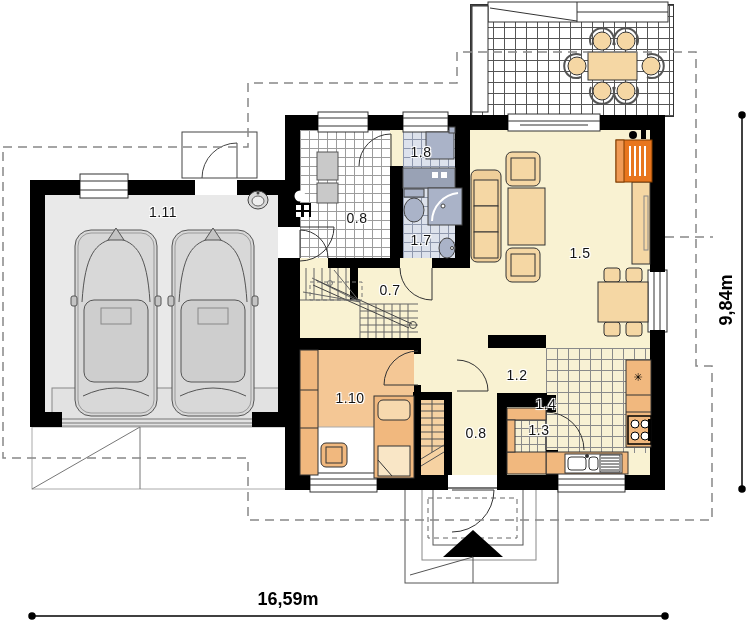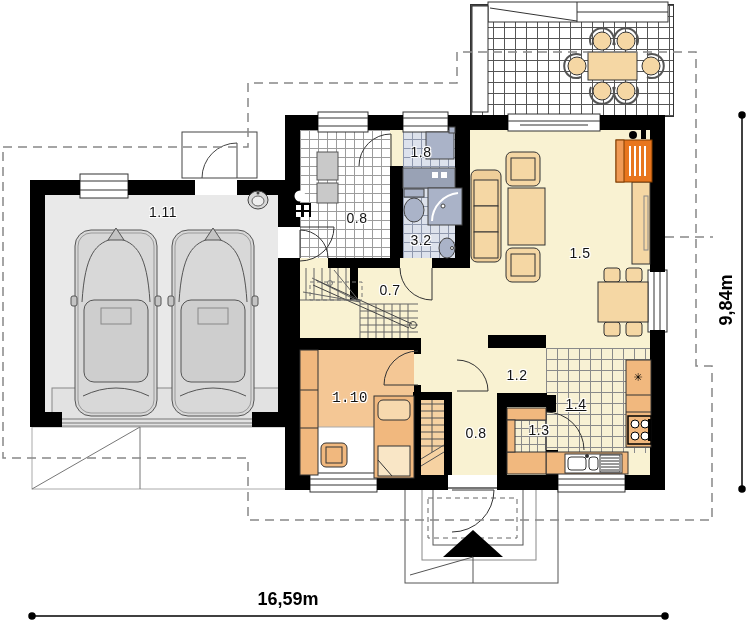--- a/index.html
+++ b/index.html
@@ -388,26 +388,26 @@
       <circle cx="665" cy="616" r="3" fill="#000000"></circle>
       <line x1="742" y1="115" x2="742" y2="489"></line>
       <circle cx="742" cy="115" r="3" fill="#000000"></circle>
       <circle cx="742" cy="489" r="3" fill="#000000"></circle>
     </g>
   </svg>
 
   <div class="room-label" style="left:476px;top:433px;">0.8</div>
   <div class="room-label" style="left:517px;top:375px;">1.2</div>
   <div class="room-label" style="left:539px;top:430px;">1.3</div>
-  <div class="room-label" style="left:576px;top:404px;text-decoration:underline;">1.4</div>
+  <div class="room-label" style="left:546px;top:404px;">1.4</div>
   <div class="room-label" style="left:580px;top:253px;">1.5</div>
   <div class="room-label" style="left:390px;top:290px;">0.7</div>
-  <div class="room-label" style="left:421px;top:240px;">3.2</div>
+  <div class="room-label" style="left:421px;top:240px;">1.7</div>
   <div class="room-label" style="left:421px;top:152px;">1.8</div>
   <div class="room-label" style="left:357px;top:218px;">0.8</div>
-  <div class="room-label" style="left:350px;top:398px;font-family:Liberation Mono, monospace;">1.10</div>
+  <div class="room-label" style="left:350px;top:398px;">1.10</div>
   <div class="room-label" style="left:163px;top:212px;">1.11</div>
 
   <div class="fridge-symbol" style="left:638px;top:377px;">✳</div>
 
   <div class="dim-label dim-label-h" style="left:288px;top:599px;">16,59m</div>
   <div class="dim-label dim-label-v" style="left:726px;top:300px;">9,84m</div>
 </div>
 
 </body></html>

